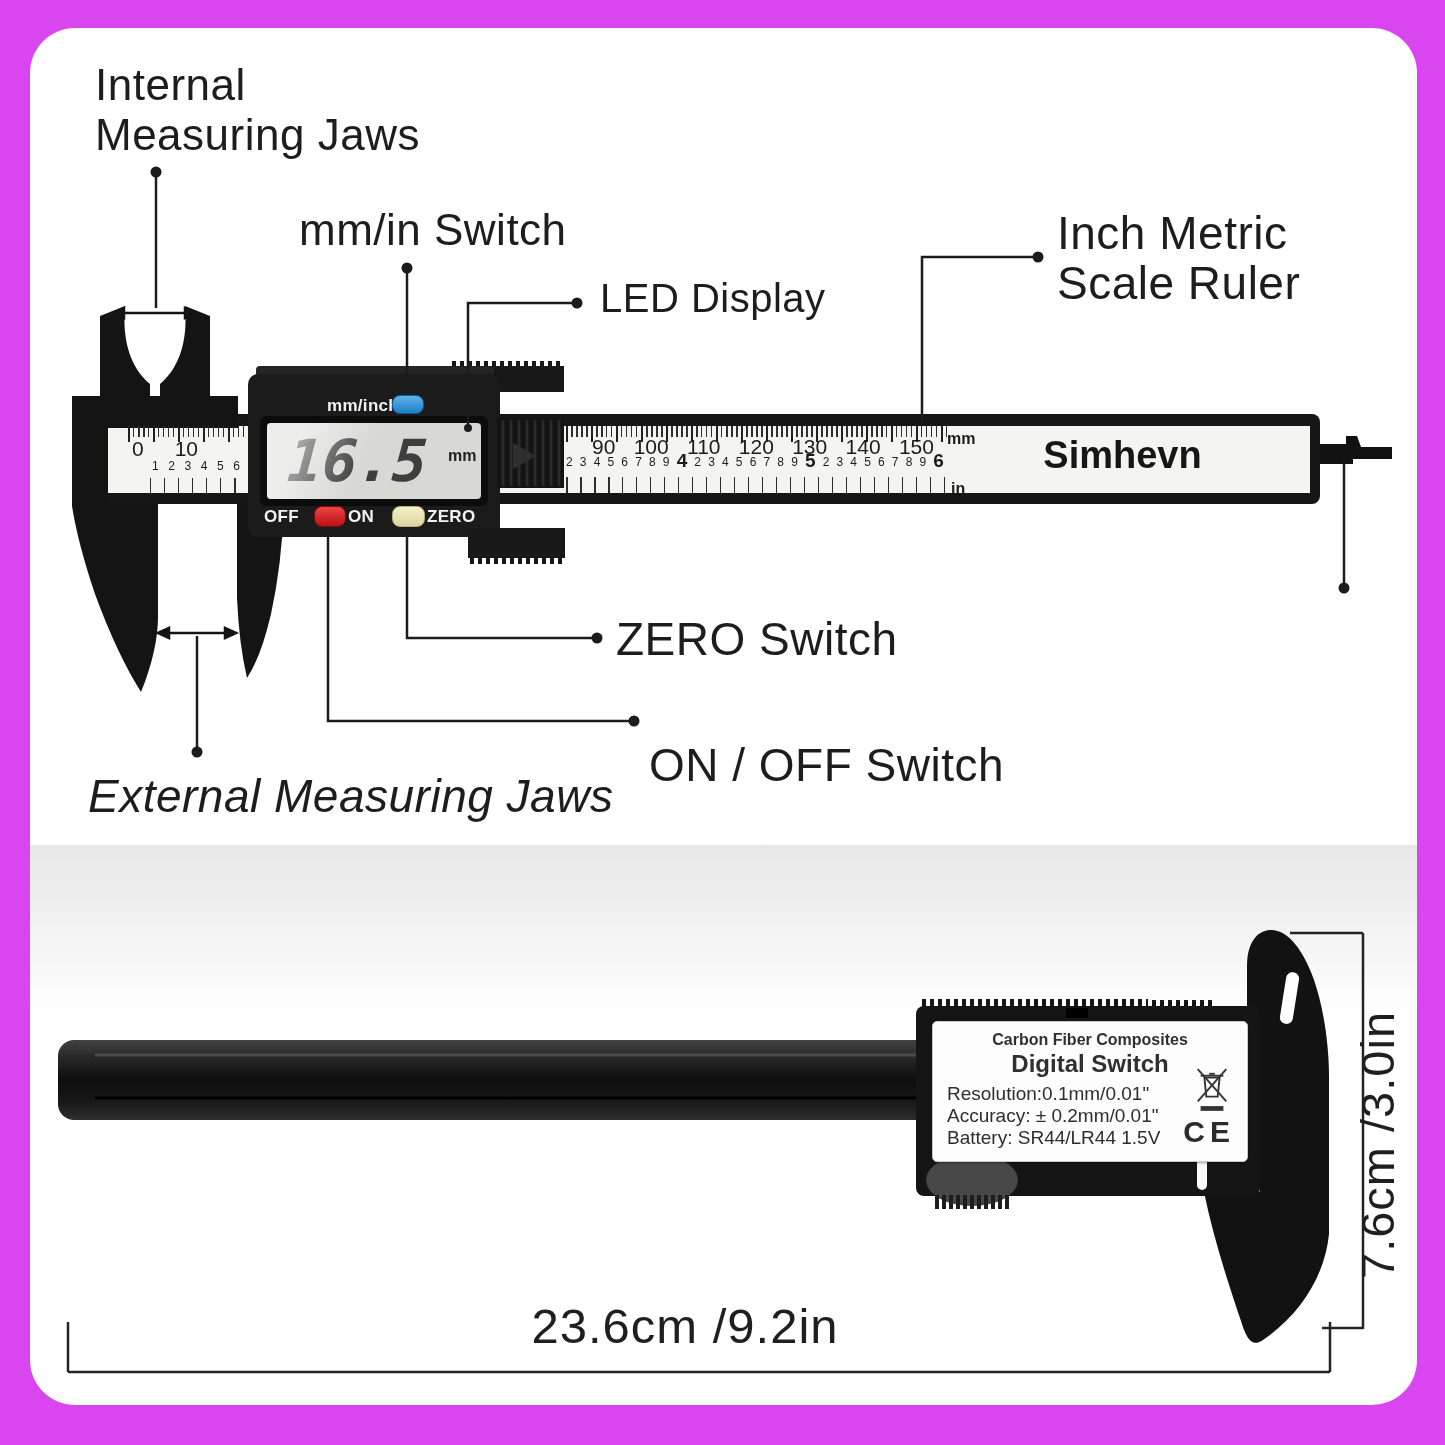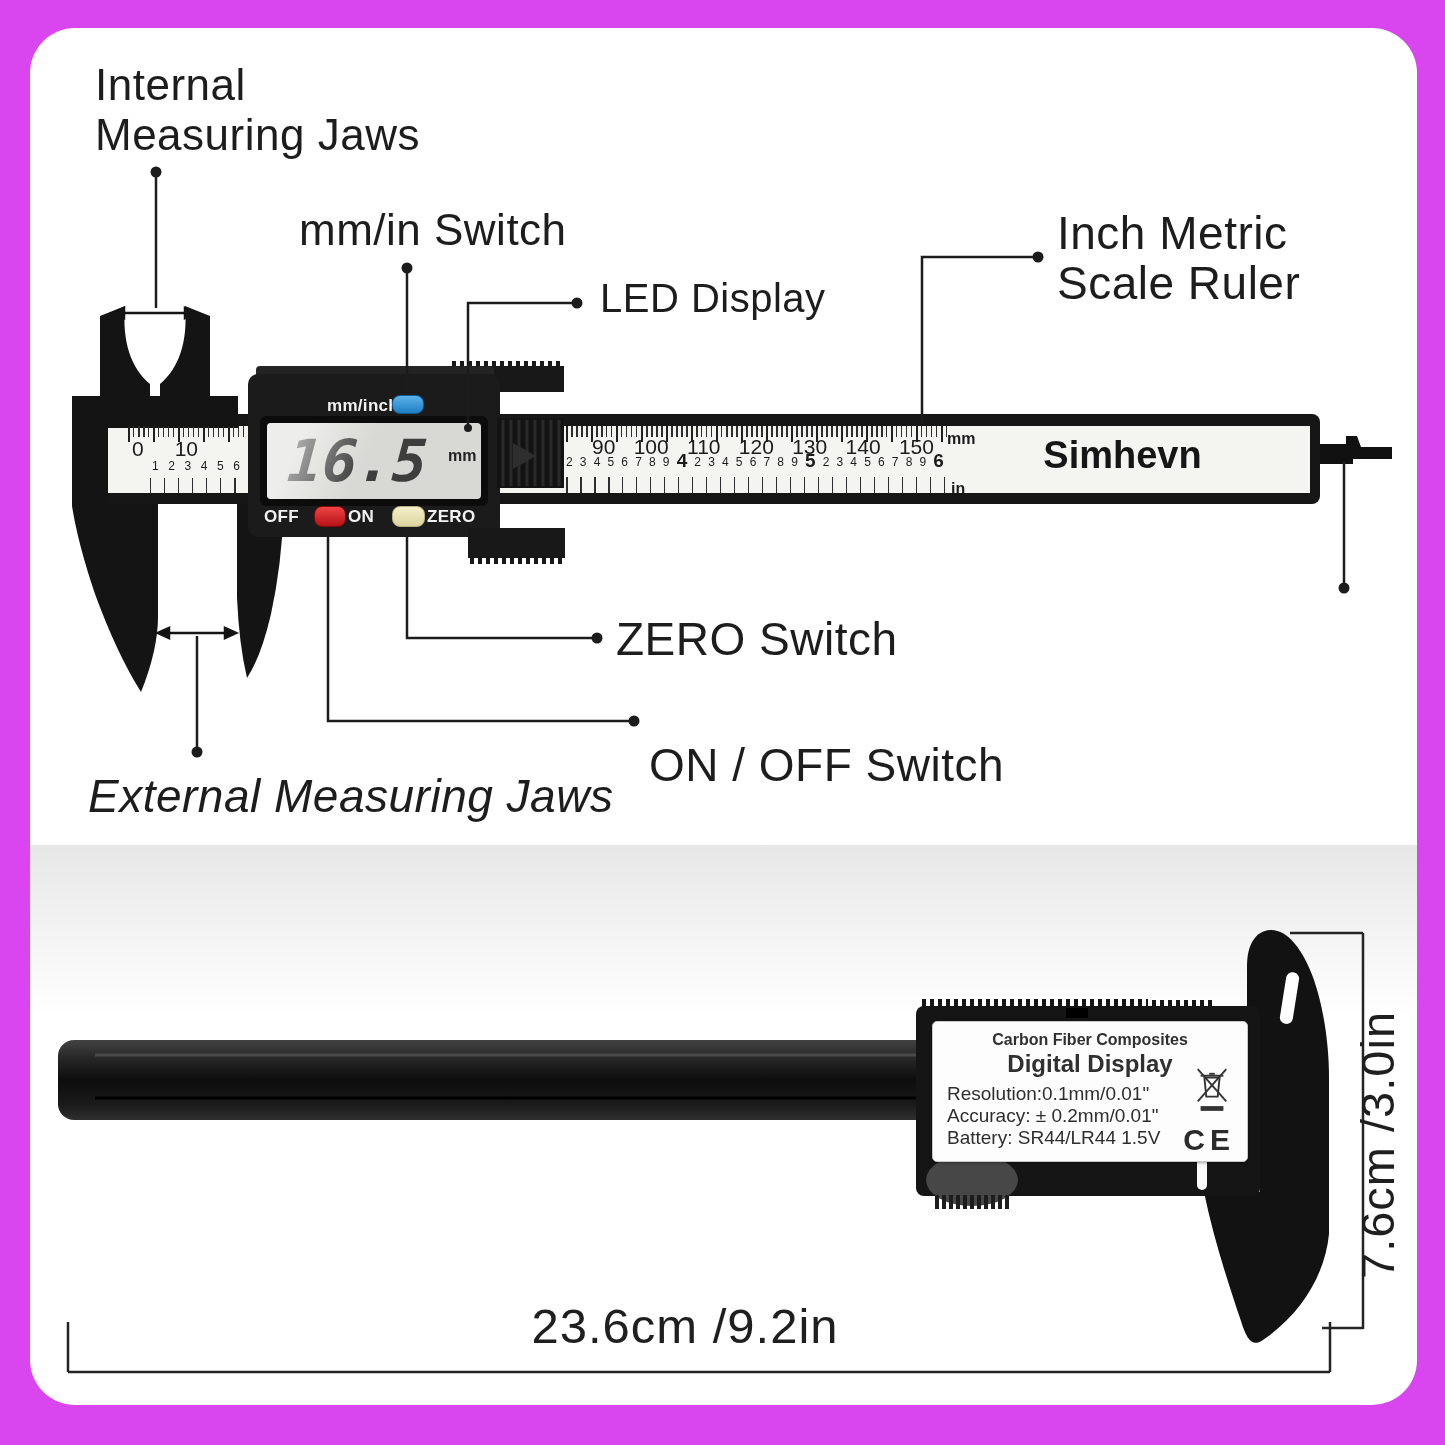--- a/index.html
+++ b/index.html
@@ -47,21 +47,21 @@
 
   .brand{position:absolute;left:1025px;top:434px;width:195px;text-align:center;font-size:38px;font-weight:700;color:#161616;}
 
   
   .back-label{position:absolute;left:932px;top:1021px;width:314px;height:139px;background:#fdfdfd;border:1px solid #c9c9c9;
     border-radius:5px;box-shadow:0 1px 3px rgba(0,0,0,.35);color:#2e2e2e;}
   .bl-t1{text-align:center;font-size:16px;font-weight:700;margin-top:9px;color:#303030;}
   .bl-t2{text-align:center;font-size:24px;font-weight:700;margin-top:1px;color:#303030;}
   .bl-specs{margin:5px 0 0 14px;font-size:19px;line-height:22px;}
   .weee{position:absolute;right:16px;top:42px;}
-  .ce{position:absolute;right:12px;bottom:4px;font-size:30px;font-weight:700;letter-spacing:5px;color:#2c2c2c;margin-top:48px;}
+  .ce{position:absolute;right:12px;bottom:12px;font-size:30px;font-weight:700;letter-spacing:5px;color:#2c2c2c;margin-top:48px;}
 
   
   .dim-length{position:absolute;left:400px;top:1298px;width:570px;text-align:center;font-size:49px;color:#1f1f1f;letter-spacing:1px;}
   .dim-height{position:absolute;left:1350px;top:995px;width:54px;height:300px;display:flex;align-items:center;justify-content:center;
     writing-mode:vertical-rl;transform:rotate(180deg);font-size:47px;color:#1f1f1f;letter-spacing:1px;}
 </style>
 </head>
 <body>
 
 <div class="stage">
@@ -237,21 +237,21 @@
   <div class="lcd-unit">mm</div>
   <div class="lcd-sheen"></div>
   <div class="dev-label" style="left:264px;top:507px;">OFF</div>
   <div class="btn btn-red"></div>
   <div class="dev-label" style="left:348px;top:507px;">ON</div>
   <div class="btn btn-cream"></div>
   <div class="dev-label" style="left:427px;top:507px;">ZERO</div>
 
   <div class="back-label">
     <div class="bl-t1">Carbon Fiber Composites</div>
-    <div class="bl-t2">Digital Display</div>
+    <div class="bl-t2">Digital Switch</div>
     <div class="bl-specs">
         <div>Resolution:0.1mm/0.01"</div>
         <div>Accuracy: ± 0.2mm/0.01"</div>
         <div>Battery: SR44/LR44 1.5V</div>
       </div>
     <svg class="weee" width="38" height="50" viewBox="0 0 40 52">
       <g stroke="#333" stroke-width="2" fill="none">
         <line x1="8" y1="12" x2="32" y2="12"></line>
         <path d="M12,14 L28,14 L26,34 L14,34 Z"></path>
         <line x1="17" y1="10" x2="23" y2="10"></line>

